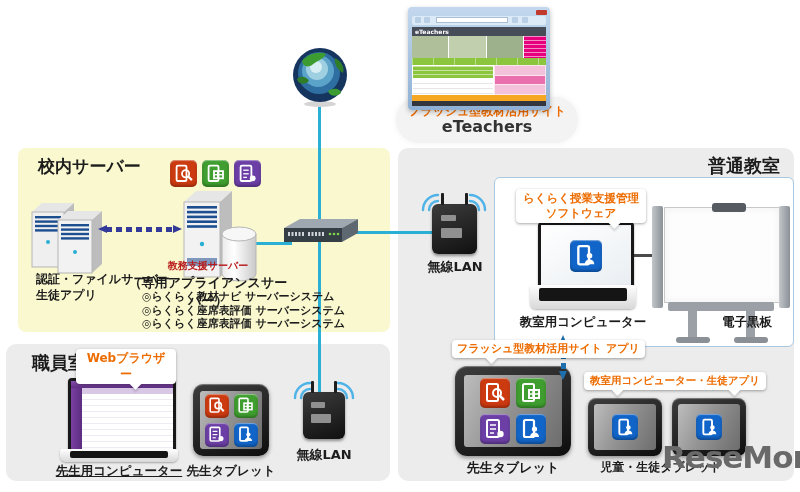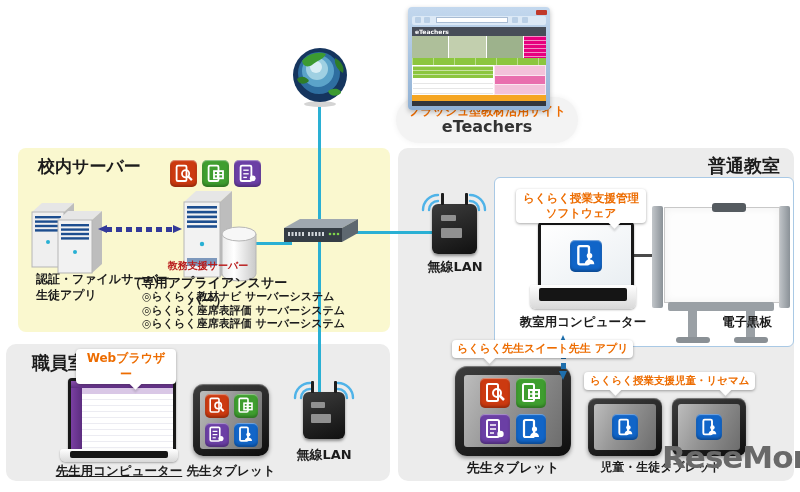--- a/index.html
+++ b/index.html
@@ -414,21 +414,21 @@
   <div class="wbpart" style="left:664px;top:207px;width:114px;height:94px;background:#fdfdfd;border:1px solid #c8c8c8;box-shadow:inset 0 0 8px rgba(0,0,0,.06);"></div>
   <div class="wbpart" style="left:712px;top:203px;width:34px;height:9px;background:#555B60;border-radius:3px;"></div>
   <div class="wbpart" style="left:668px;top:302px;width:106px;height:9px;background:#9AA0A5;border-radius:2px;"></div>
   <div class="wbpart" style="left:688px;top:311px;width:9px;height:27px;background:#9AA0A5;"></div>
   <div class="wbpart" style="left:746px;top:311px;width:9px;height:27px;background:#9AA0A5;"></div>
   <div class="wbpart" style="left:676px;top:337px;width:34px;height:6px;background:#8A9095;border-radius:3px;"></div>
   <div class="wbpart" style="left:734px;top:337px;width:34px;height:6px;background:#8A9095;border-radius:3px;"></div>
   <div class="lbl" style="left:672px;top:314px;width:100px;font-size:12.5px;text-align:right;">電子黒板</div>
 
   <div class="callout" style="left:452px;top:340px;font-size:11px;white-space:nowrap;">
-    <span>らくらく先生スイート先生 アプリ</span>
+    <span>フラッシュ型教材活用サイト アプリ</span>
     <span class="tail" style="left:18%;"></span>
   </div>
   <div class="tablet" style="left:455px;top:366px;width:116px;height:90px;border-radius:12px;">
     <div class="scr" style="inset:9px;">
       <div class="grid2" style="gap:6px;">
         <div class="icn red" style="width:30px;height:30px;">
             <svg viewBox="0 0 24 24">
               <rect x="4" y="3" width="11" height="17" rx="1.5" fill="none" stroke="#fff" stroke-width="2"></rect>
               <circle cx="14" cy="12" r="4" fill="none" stroke="#fff" stroke-width="2"></circle>
               <line x1="17" y1="15" x2="21" y2="19" stroke="#fff" stroke-width="2.5"></line>
@@ -457,21 +457,21 @@
               <circle cx="15.5" cy="12" r="2.6" fill="#fff"></circle>
               <path d="M11 20 c0-3 2-4.5 4.5-4.5 S20 17 20 20 z" fill="#fff"></path>
             </svg>
           </div>
       </div>
     </div>
   </div>
   <div class="lbl" style="left:453px;top:459px;width:120px;font-size:13px;">先生タブレット</div>
 
   <div class="callout" style="left:584px;top:372px;font-size:10.5px;white-space:nowrap;padding:2px 6px;">
-    <span>らくらく授業支援児童・リセマム</span>
+    <span>教室用コンピューター・生徒アプリ</span>
     <span class="tail" style="left:16%;"></span>
     <span class="tail" style="left:80%;"></span>
   </div>
   <div class="tablet" style="left:588px;top:398px;width:74px;height:58px;border-radius:8px;">
     <div class="scr" style="inset:6px;">
       <div class="icn blue" style="width:26px;height:26px;">
           <svg viewBox="0 0 24 24">
             <rect x="5" y="3" width="10" height="17" rx="1.5" fill="none" stroke="#fff" stroke-width="2.2"></rect>
             <circle cx="15.5" cy="12" r="2.6" fill="#fff"></circle>
             <path d="M11 20 c0-3 2-4.5 4.5-4.5 S20 17 20 20 z" fill="#fff"></path>

